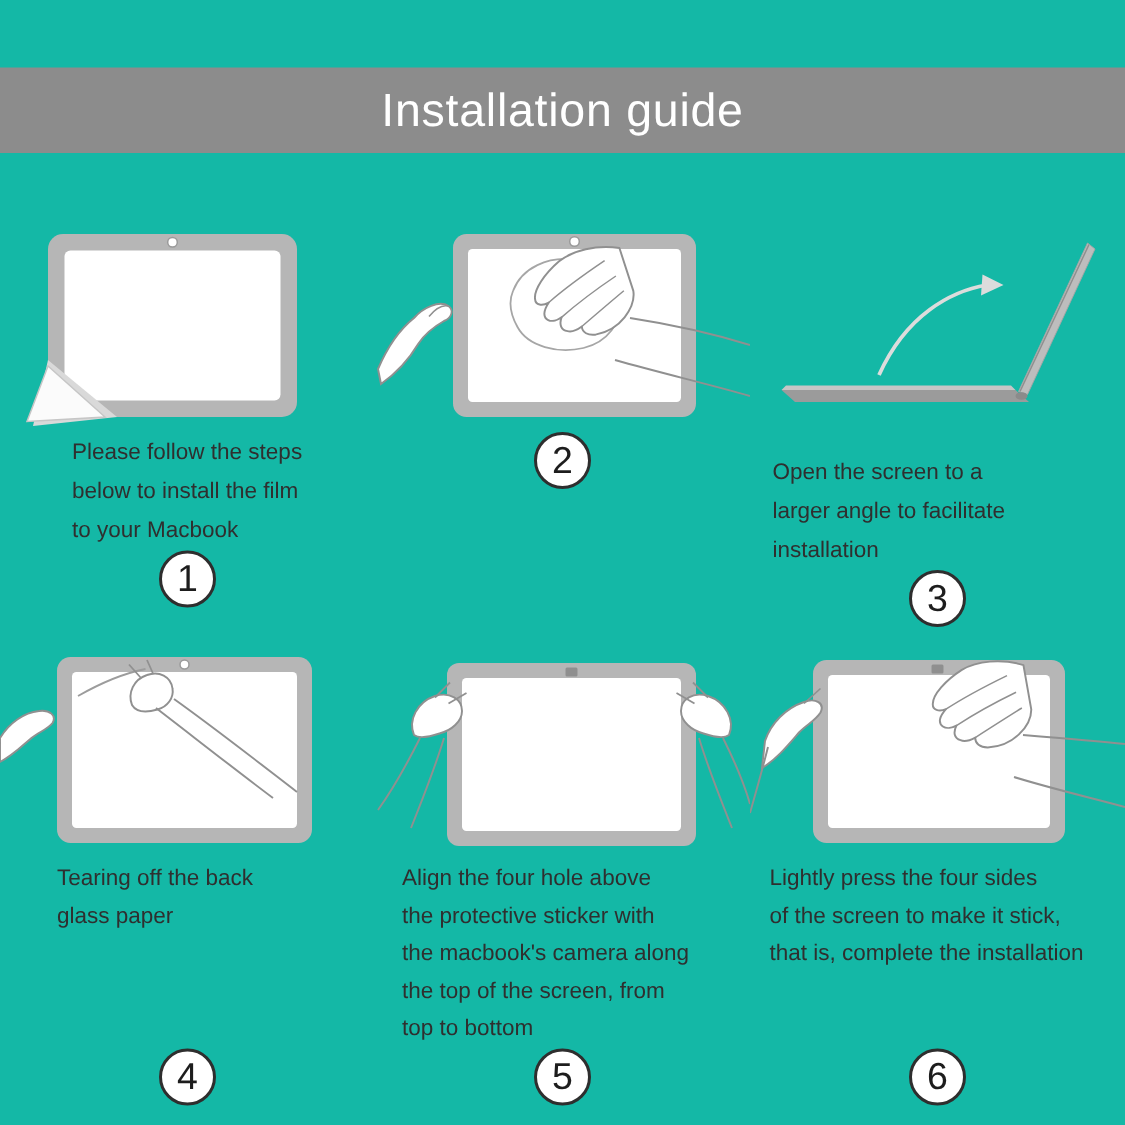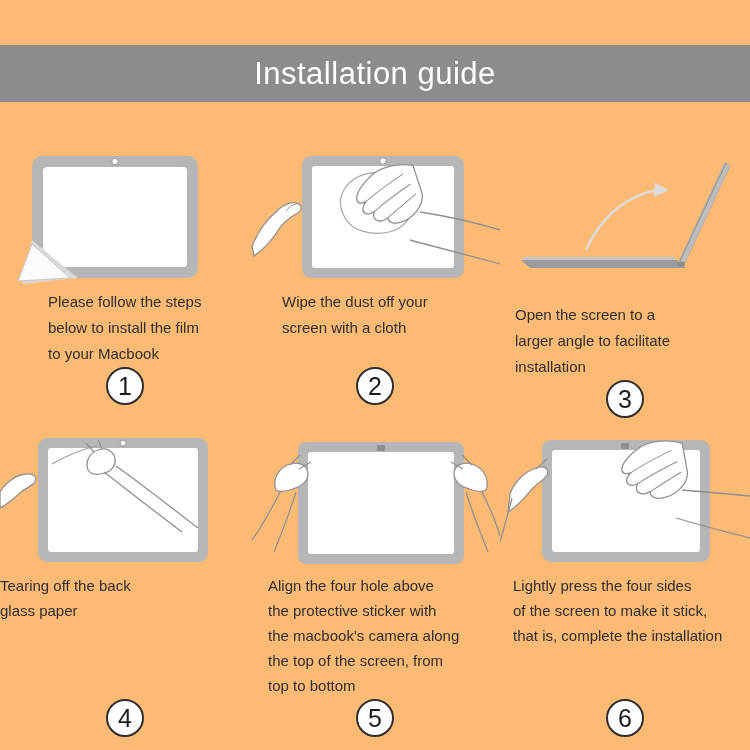--- a/index.html
+++ b/index.html
@@ -1,17 +1,17 @@
 <!DOCTYPE html>
 <html><head>
 <meta charset="utf-8">
 <style>
   html,body { margin:0; padding:0; background:#ffffff; }
   .page {
-    position:relative; width:750px; height:750px; background:#fdba74;
+    position:relative; width:750px; height:750px; background:#14b8a6;
     font-family:"Liberation Sans", sans-serif; overflow:hidden;
   }
   .header {
     position:absolute; top:45px; left:0; width:750px; height:57px;
     background:#8c8c8c; display:flex; align-items:center; justify-content:center;
   }
   .header-title {
     color:#ffffff; font-size:31px; font-weight:400; letter-spacing:0.5px; margin:0;
   }
   .steps { position:absolute; top:148px; left:0; width:750px; }
@@ -22,21 +22,21 @@
   .illu svg { display:block; width:250px; height:138px; }
   .caption {
     margin:3px 0 0 0; font-size:15px; color:#2f2f2f;
     white-space:pre-line; line-height:26px;
   }
   .row1 .caption { height:76px; }
   .row2 .caption { height:124px; line-height:25px; }
   .row1 .step:nth-child(1) .caption { padding-left:48px; }
   .row1 .step:nth-child(2) .caption { padding-left:32px; }
   .row1 .step:nth-child(3) .caption { padding-left:15px;margin-top:16px; }
-  .row2 .step:nth-child(1) .caption { }
+  .row2 .step:nth-child(1) .caption { padding-left:38px; }
   .row2 .step:nth-child(2) .caption { padding-left:18px; }
   .row2 .step:nth-child(3) .caption { padding-left:13px; }
   .badge-wrap { display:flex; justify-content:center; margin-top:2px; }
   .badge {
     width:34px; height:34px; border:2px solid #2e2e2e; border-radius:50%;
     display:flex; align-items:center; justify-content:center;
     font-size:25px; color:#1d1d1d; background:#ffffff;
   }
   .defs-holder { position:absolute; width:0; height:0; overflow:hidden; }
 </style>
@@ -93,22 +93,20 @@
             <path d="M2,98 C8,84 16,72 26,64 C32,57 43,52 49,56 C53,59 51,64 46,66 C39,70 33,75 29,81 C23,91 14,101 4,108 Z" fill="#ffffff" stroke="#909090" stroke-width="1.3"></path>
             <path d="M36,63 C40,58 45,55 49,56" fill="none" stroke="#909090" stroke-width="1"></path>
             <path d="M92,46 C98,30 116,23 132,25 C148,27 161,37 163,52 C165,67 155,80 139,84 C122,88 102,83 95,70 C90,61 89,53 92,46 Z" fill="#ffffff" stroke="#a6a6a6" stroke-width="1.2"></path>
             <g transform="translate(92,32) rotate(-18)">
               <use href="#flat-hand" xlink:href="#flat-hand"></use>
             </g>
             <path d="M170,64 C196,68 224,74 250,82" fill="none" stroke="#909090" stroke-width="1.3"></path>
             <path d="M160,92 C192,101 222,108 250,116" fill="none" stroke="#909090" stroke-width="1.3"></path>
           </svg>
         </div>
-        <p class="caption">Wipe the dust off your
-screen with a cloth</p>
         <div class="badge-wrap">
           <div class="badge">
               <span>2</span>
             </div>
         </div>
       </section>
 
       <section class="step">
         <div class="illu">
           <svg viewBox="0 0 250 138">

